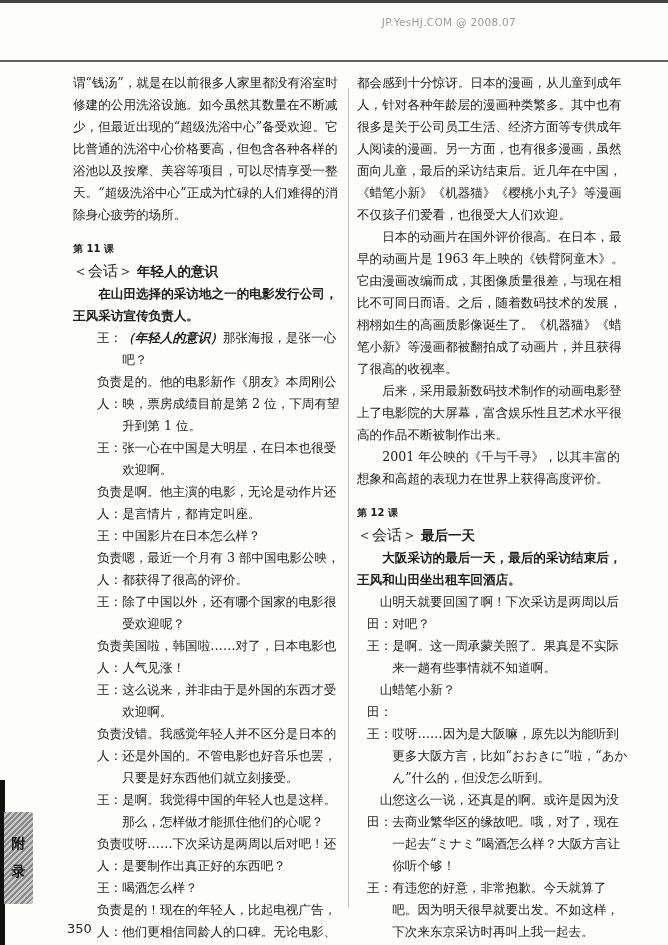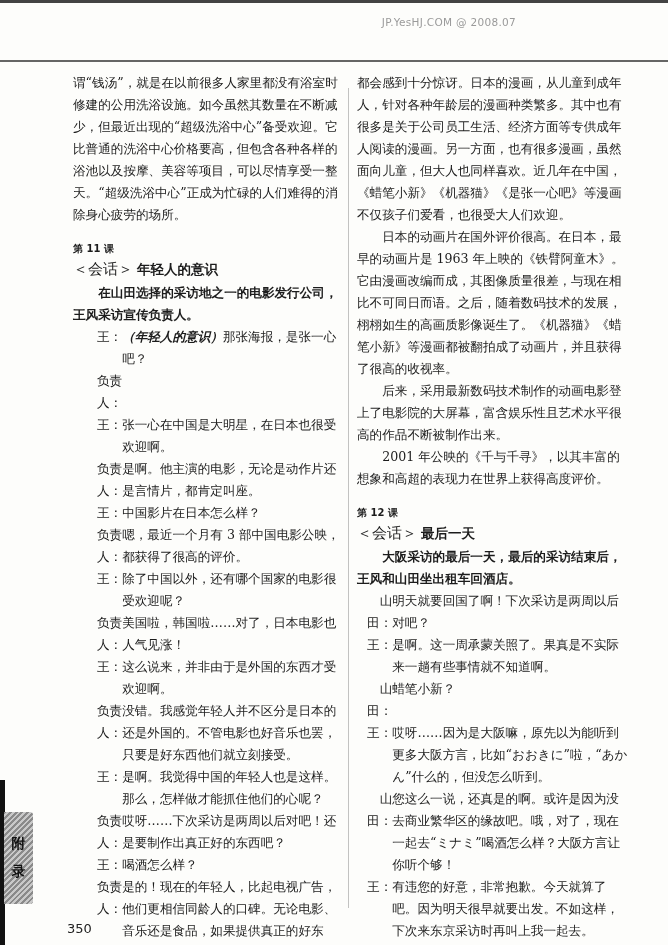--- a/index.html
+++ b/index.html
@@ -15,21 +15,21 @@
   }
   .col {
     position:absolute; top:72px; width:272px; font-size:12.6px; line-height:22px;
   }
   .col.left { left:73px; }
   .col.right { left:357px; }
   .col-divider { position:absolute; left:348px; top:88px; width:1px; height:820px; background:#888; opacity:.5; }
   p { margin:0; }
   .indent { text-indent:2em; }
   .lesson-title { font-family:"DejaVu Sans", sans-serif; font-weight:bold; font-size:10px; margin-top:12px; line-height:22px; }
-  .section-title { font-family:Liberation Mono, monospace; font-size:15px; line-height:22px; }
+  .section-title { font-family:Liberation Sans, sans-serif; font-size:15px; line-height:22px; }
   .section-title .title-text { font-weight:bold; font-size:13.5px; margin-left:4px; }
   .intro { font-family:"DejaVu Sans", sans-serif; font-weight:bold; font-size:12.6px; }
   .line { display:flex; }
   .speaker { flex:0 0 auto; text-align:right; }
   .speaker.w4 { width:3.9em; }
   .speaker.w3 { width:2.7em; }
   .speech { flex:1; }
   .right .speaker.w3 { width:2.8em; }
   em.stage { font-family:"DejaVu Sans", sans-serif; font-style:italic; font-weight:bold; }
   .page-number {
@@ -60,20 +60,21 @@
   </div>
   <p class="intro indent">在山田选择的采访地之一的电影发行公司，王风采访宣传负责人。</p>
 
   <div>
     <div class="line">
       <span class="speaker w4">王：</span>
       <span class="speech"><em class="stage">（年轻人的意识）</em><span>那张海报，是张一心吧？</span></span>
     </div>
     <div class="line">
         <span class="speaker w4">负责人：</span>
+        <span class="speech">是的。他的电影新作《朋友》本周刚公映，票房成绩目前是第 2 位，下周有望升到第 1 位。</span>
       </div>
     <div class="line">
         <span class="speaker w4">王：</span>
         <span class="speech">张一心在中国是大明星，在日本也很受欢迎啊。</span>
       </div>
     <div class="line">
         <span class="speaker w4">负责人：</span>
         <span class="speech">是啊。他主演的电影，无论是动作片还是言情片，都肯定叫座。</span>
       </div>
     <div class="line">
@@ -117,21 +118,21 @@
         <span class="speech">是的！现在的年轻人，比起电视广告，他们更相信同龄人的口碑。无论电影、音乐还是食品，如果提供真正的好东西，就很可能会被一传十、十传百地传扬开去。</span>
       </div>
 
   </div>
 
 </div>
 
 <div class="col-divider"></div>
 
 <div class="col right">
-  <p>都会感到十分惊讶。日本的漫画，从儿童到成年人，针对各种年龄层的漫画种类繁多。其中也有很多是关于公司员工生活、经济方面等专供成年人阅读的漫画。另一方面，也有很多漫画，虽然面向儿童，但大人也同样喜欢。近几年在中国，《蜡笔小新》《机器猫》《是张一心吧》等漫画不仅孩子们爱看，也很受大人们欢迎。</p>
+  <p>都会感到十分惊讶。日本的漫画，从儿童到成年人，针对各种年龄层的漫画种类繁多。其中也有很多是关于公司员工生活、经济方面等专供成年人阅读的漫画。另一方面，也有很多漫画，虽然面向儿童，最后的采访结束后。近几年在中国，《蜡笔小新》《机器猫》《樱桃小丸子》等漫画不仅孩子们爱看，也很受大人们欢迎。</p>
   <p class="indent">日本的动画片在国外评价很高。在日本，最早的动画片是 1963 年上映的《铁臂阿童木》。它由漫画改编而成，其图像质量很差，与现在相比不可同日而语。之后，随着数码技术的发展，栩栩如生的高画质影像诞生了。《机器猫》《蜡笔小新》等漫画都被翻拍成了动画片，并且获得了很高的收视率。</p>
   <p class="indent">后来，采用最新数码技术制作的动画电影登上了电影院的大屏幕，富含娱乐性且艺术水平很高的作品不断被制作出来。</p>
   <p class="indent">2001 年公映的《千与千寻》，以其丰富的想象和高超的表现力在世界上获得高度评价。</p>
 
   <div class="lesson-title">第 12 课</div>
   <div class="section-title">
     <span>＜会话＞</span><span class="title-text">最后一天</span>
   </div>
   <p class="intro indent">大阪采访的最后一天，最后的采访结束后，王风和山田坐出租车回酒店。</p>
 

